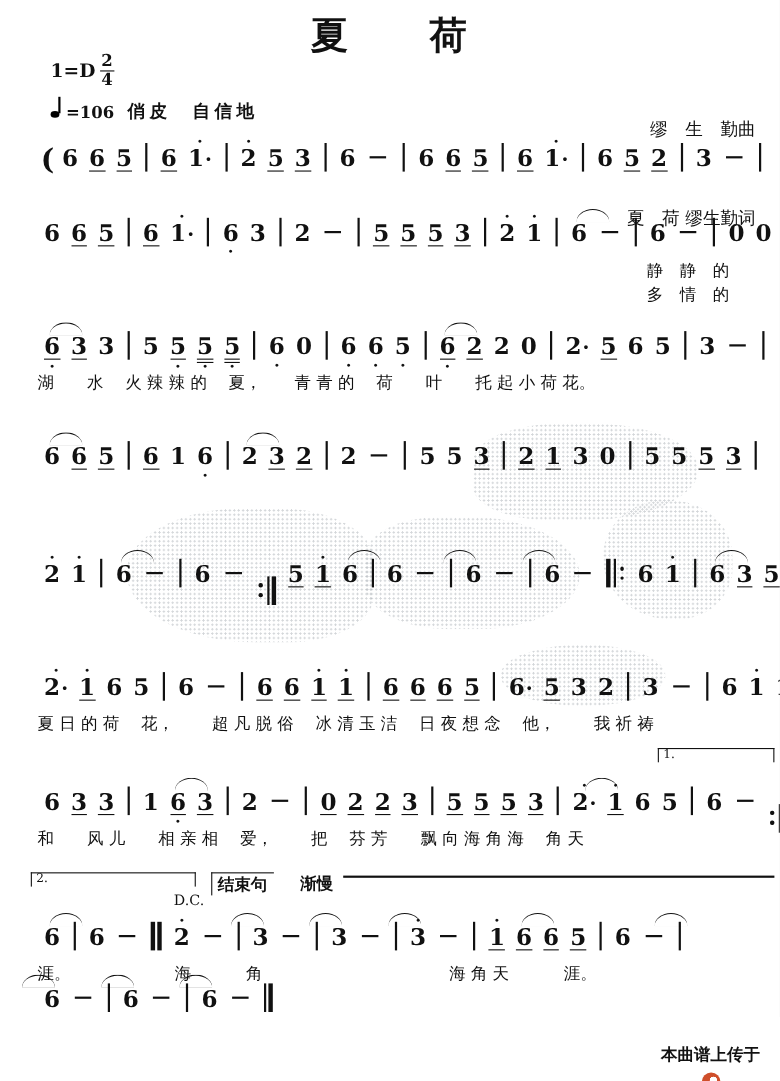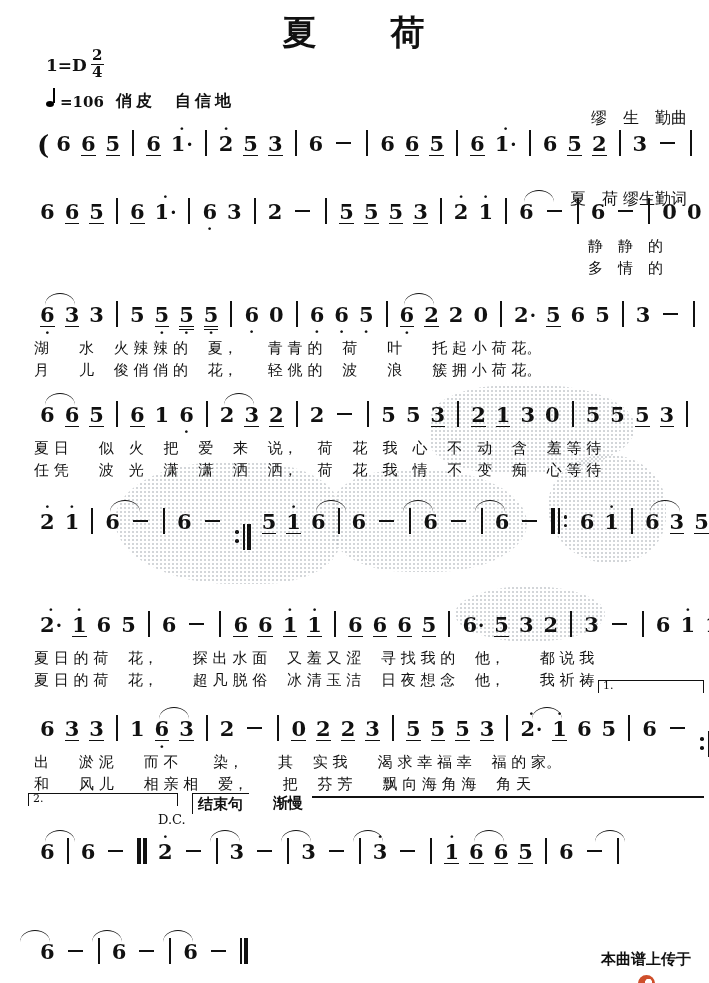--- a/index.html
+++ b/index.html
@@ -95,26 +95,25 @@
     <div class="notes"><span class="paren">(</span><span class="note">6</span><span class="note u1">6</span><span class="note u1">5</span><span class="bar"></span><span class="note u1">6</span><span class="note"><span class="da">·</span>1<span class="aug">·</span></span><span class="bar"></span><span class="note"><span class="da">·</span>2</span><span class="note u1">5</span><span class="note u1">3</span><span class="bar"></span><span class="note">6</span><span class="dash"></span><span class="bar"></span><span class="note">6</span><span class="note u1">6</span><span class="note u1">5</span><span class="bar"></span><span class="note u1">6</span><span class="note"><span class="da">·</span>1<span class="aug">·</span></span><span class="bar"></span><span class="note">6</span><span class="note u1">5</span><span class="note u1">2</span><span class="bar"></span><span class="note">3</span><span class="dash"></span><span class="bar"></span></div>
   </div>
 
   <div class="sys" style="top:180px">
     <div class="notes"><span class="note">6</span><span class="note u1">6</span><span class="note u1">5</span><span class="bar"></span><span class="note u1">6</span><span class="note"><span class="da">·</span>1<span class="aug">·</span></span><span class="bar"></span><span class="note">6<span class="db">·</span></span><span class="note">3</span><span class="bar"></span><span class="note">2</span><span class="dash"></span><span class="bar"></span><span class="note u1">5</span><span class="note u1">5</span><span class="note u1">5</span><span class="note u1">3</span><span class="bar"></span><span class="note"><span class="da">·</span>2</span><span class="note"><span class="da">·</span>1</span><span class="bar"></span><span class="note">6</span><span class="arc"></span><span class="dash"></span><span class="bar"></span><span class="note">6</span><span class="dash"></span><span class="bar"></span><span class="note">0</span><span class="note">0</span><span class="paren">)</span></div>
     <div class="lyr lyr-right"><div>静　静　的</div><div>多　情　的</div></div>
   </div>
 
   <div class="sys" style="top:283px">
     <div class="notes"><span class="note u1">6<span class="db">·</span></span><span class="arc"></span><span class="note u1">3</span><span class="note">3</span><span class="bar"></span><span class="note">5</span><span class="note u1">5<span class="db">·</span></span><span class="note u2">5<span class="db">·</span></span><span class="note u2">5<span class="db">·</span></span><span class="bar"></span><span class="note">6<span class="db">·</span></span><span class="note">0</span><span class="bar"></span><span class="note">6<span class="db">·</span></span><span class="note">6<span class="db">·</span></span><span class="note">5<span class="db">·</span></span><span class="bar"></span><span class="note u1">6<span class="db">·</span></span><span class="arc"></span><span class="note u1">2</span><span class="note">2</span><span class="note">0</span><span class="bar"></span><span class="note">2<span class="aug">·</span></span><span class="note u1">5</span><span class="note">6</span><span class="note">5</span><span class="bar"></span><span class="note">3</span><span class="dash"></span><span class="bar"></span></div>
-    <div class="lyr"><div>湖　　水　 火 辣 辣 的　 夏，　　青 青 的　 荷　　叶　　托 起 小 荷 花。</div><div>月　　儿　 俊 俏 俏 的　 花，　　轻 佻 的　 波　　浪　　簇 拥 小 荷 花。</div></div>
+    <div class="lyr"><div>湖　　水　 火 辣 辣 的　 夏，　　青 青 的　 荷　　叶　　托 起 小 荷 花。</div></div>
   </div>
 
   <div class="sys" style="top:383px">
     <div class="notes"><span class="note">6</span><span class="arc"></span><span class="note u1">6</span><span class="note u1">5</span><span class="bar"></span><span class="note u1">6</span><span class="note">1</span><span class="note">6<span class="db">·</span></span><span class="bar"></span><span class="note">2</span><span class="arc"></span><span class="note u1">3</span><span class="note u1">2</span><span class="bar"></span><span class="note">2</span><span class="dash"></span><span class="bar"></span><span class="note">5</span><span class="note">5</span><span class="note u1">3</span><span class="bar"></span><span class="note u1">2</span><span class="note u1">1</span><span class="note">3</span><span class="note">0</span><span class="bar"></span><span class="note">5</span><span class="note">5</span><span class="note u1">5</span><span class="note u1">3</span><span class="bar"></span></div>
-    <div class="lyr"><div>夏 日　　似　火　 把　 爱　 来　 说，　 荷　 花　我　心　 不　动　 含　 羞 等 待</div><div>任 凭　　波　光　 潇　 潇　 洒　 洒，　 荷　 花　我　情　 不　变　 痴　 心 等 待</div></div>
   </div>
 
   <div class="sys" style="top:490px">
     <div class="notes"><span class="note"><span class="da">·</span>2</span><span class="note"><span class="da">·</span>1</span><span class="bar"></span><span class="note">6</span><span class="arc"></span><span class="dash"></span><span class="bar"></span><span class="note">6</span><span class="dash"></span><span class="grp">
           <span class="dots">
             <span class="dot"></span>
             <span class="dot"></span>
           </span>
           <span class="bar"></span>
           <span class="bar b3"></span>
@@ -124,42 +123,43 @@
           <span class="dots">
             <span class="dot"></span>
             <span class="dot"></span>
           </span>
         </span><span class="note">6</span><span class="note"><span class="da">·</span>1</span><span class="bar"></span><span class="note">6</span><span class="arc"></span><span class="note u1">3</span><span class="note u1">5</span></div>
     <div class="lyr"></div>
   </div>
 
   <div class="sys" style="top:593px">
     <div class="notes"><span class="note"><span class="da">·</span>2<span class="aug">·</span></span><span class="note u1"><span class="da">·</span>1</span><span class="note">6</span><span class="note">5</span><span class="bar"></span><span class="note">6</span><span class="dash"></span><span class="bar"></span><span class="note u1">6</span><span class="note u1">6</span><span class="note u1"><span class="da">·</span>1</span><span class="note u1"><span class="da">·</span>1</span><span class="bar"></span><span class="note u1">6</span><span class="note u1">6</span><span class="note u1">6</span><span class="note u1">5</span><span class="bar"></span><span class="note">6<span class="aug">·</span></span><span class="note u1">5</span><span class="note">3</span><span class="note">2</span><span class="bar"></span><span class="note">3</span><span class="dash"></span><span class="bar"></span><span class="note">6</span><span class="note"><span class="da">·</span>1</span><span class="note">1</span></div>
-    <div class="lyr"><div>夏 日 的 荷　 花，　　 探 出 水 面　 又 羞 又 涩　 寻 找 我 的　 他，　　 都 说 我</div><div>夏 日 的 荷　 花，　　 超 凡 脱 俗　 冰 清 玉 洁　 日 夜 想 念　 他，　　 我 祈 祷</div></div>
+    <div class="lyr"><div>夏 日 的 荷　 花，　　 超 凡 脱 俗　 冰 清 玉 洁　 日 夜 想 念　 他，　　 我 祈 祷</div></div>
   </div>
 
   <div class="sys" style="top:697px">
     <div class="notes"><span class="note">6</span><span class="note u1">3</span><span class="note u1">3</span><span class="bar"></span><span class="note">1</span><span class="note u1">6<span class="db">·</span></span><span class="arc"></span><span class="note u1">3</span><span class="bar"></span><span class="note">2</span><span class="dash"></span><span class="bar"></span><span class="note u1">0</span><span class="note u1">2</span><span class="note u1">2</span><span class="note u1">3</span><span class="bar"></span><span class="note u1">5</span><span class="note u1">5</span><span class="note u1">5</span><span class="note u1">3</span><span class="bar"></span><span class="note"><span class="da">·</span>2<span class="aug">·</span></span><span class="arc"></span><span class="note u1"><span class="da">·</span>1</span><span class="note">6</span><span class="note">5</span><span class="bar"></span><span class="note">6</span><span class="dash"></span><span class="grp">
           <span class="dots">
             <span class="dot"></span>
             <span class="dot"></span>
           </span>
           <span class="bar"></span>
         </span></div>
-    <div class="lyr"><div>出　　淤 泥　　而 不　　 染，　　 其　 实 我　　渴 求 幸 福 幸　 福 的 家。</div><div>和　　风 儿　　相 亲 相　 爱，　　 把　 芬 芳　　飘 向 海 角 海　 角 天</div></div>
+    <div class="lyr"><div>和　　风 儿　　相 亲 相　 爱，　　 把　 芬 芳　　飘 向 海 角 海　 角 天</div></div>
   </div>
 
   <div class="sys" style="top:820px">
     <div class="notes"><span class="note">6</span><span class="arc"></span><span class="bar"></span><span class="note">6</span><span class="dash"></span><span class="grp">
           <span class="bar b3"></span>
           <span class="bar b3"></span>
         </span><span class="note"><span class="da">·</span>2</span><span class="dash"></span><span class="bar"></span><span class="arc"></span><span class="note">3</span><span class="dash"></span><span class="bar"></span><span class="arc"></span><span class="note">3</span><span class="dash"></span><span class="bar"></span><span class="arc"></span><span class="note"><span class="da">·</span>3</span><span class="dash"></span><span class="bar"></span><span class="note u1"><span class="da">·</span>1</span><span class="note u1">6</span><span class="arc"></span><span class="note u1">6</span><span class="note u1">5</span><span class="bar"></span><span class="note">6</span><span class="dash"></span><span class="arc"></span><span class="bar"></span></div>
+    <div class="lyr"><div>涯。　　　　　　 海　　　 角　　　　　　　　　　　 海 角 天　　　 涯。</div></div>
   </div>
 
-  <div class="sys" style="top:920px">
+  <div class="sys" style="top:876px">
     <div class="notes"><span class="arc"></span><span class="note">6</span><span class="dash"></span><span class="bar"></span><span class="arc"></span><span class="note">6</span><span class="dash"></span><span class="bar"></span><span class="arc"></span><span class="note">6</span><span class="dash"></span><span class="grp">
           <span class="bar"></span>
           <span class="bar b3"></span>
         </span></div>
   </div>
 
   <div class="volta" style="top:680px;left:598px;width:104px;">
       <b>1.</b>
     </div>
   <div class="volta" style="top:793px;left:28px;width:148px;">

